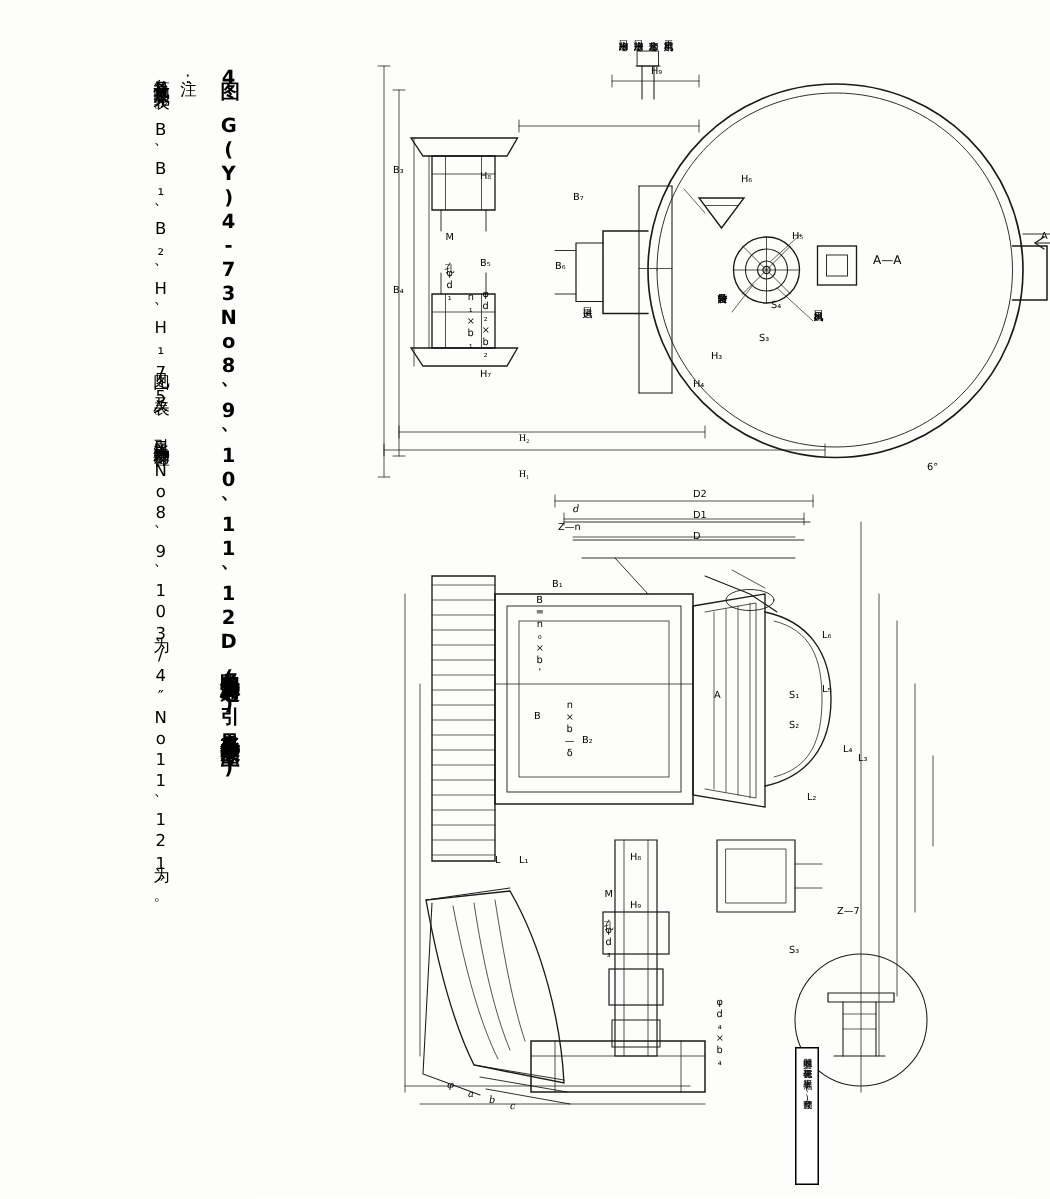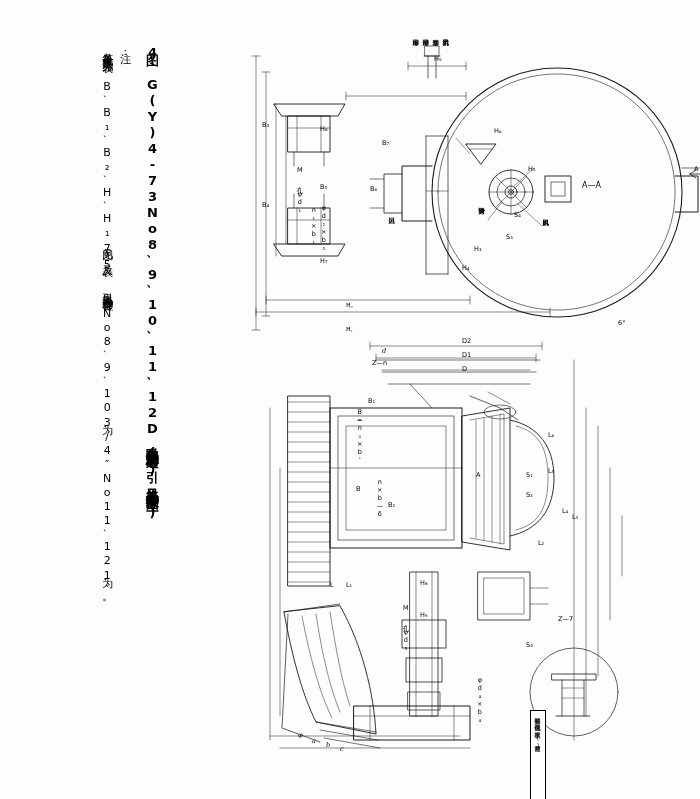--- a/index.html
+++ b/index.html
@@ -49,21 +49,21 @@
     left: 100px;
     top: 44px;
     height: 700px;
     font-size: 11px;
   }
 
   
   #drawing {
     position: absolute;
     left: 170px;
-    top: 16px;
+    top: 4px;
     width: 530px;
     height: 633px;
   }
   #drawing svg { display: block; }
 
   .lbl {
     position: absolute;
     font-family: "DejaVu Sans", sans-serif;
     font-size: 6.5px;
     color: #000;

